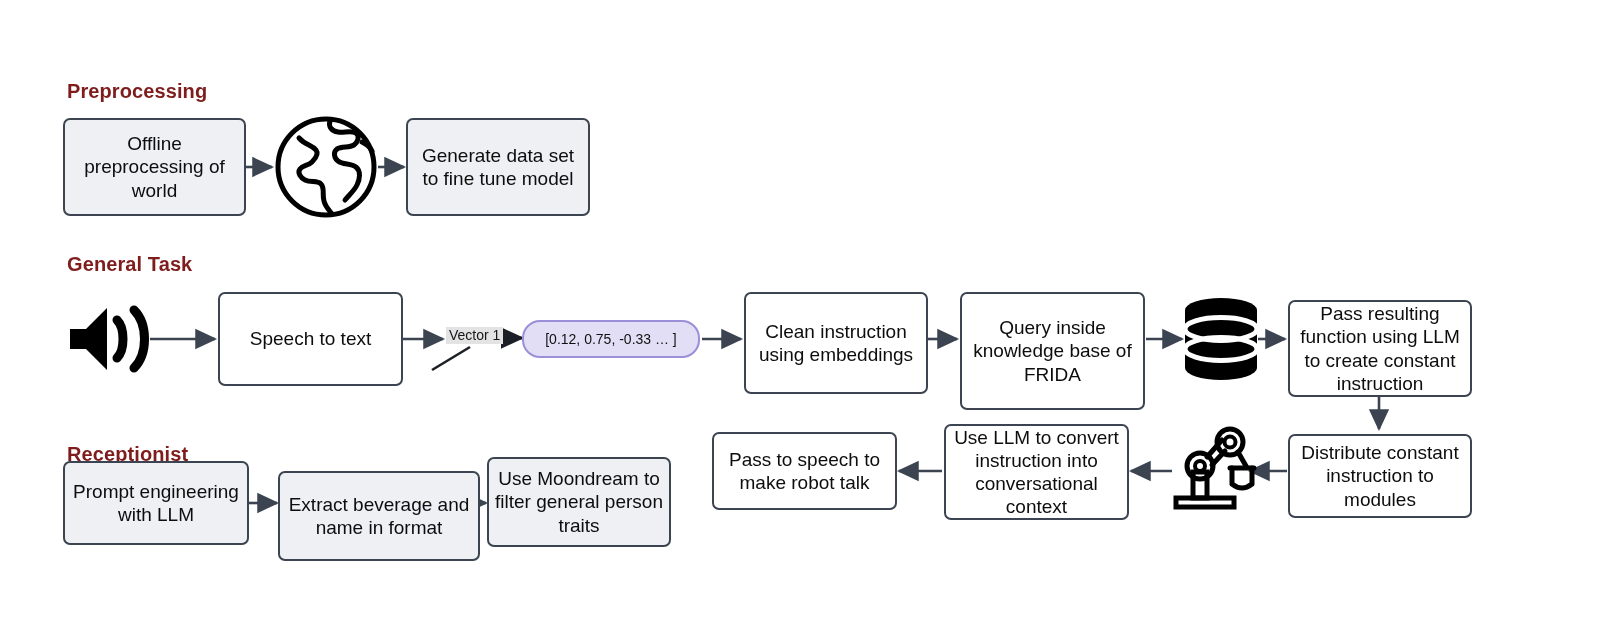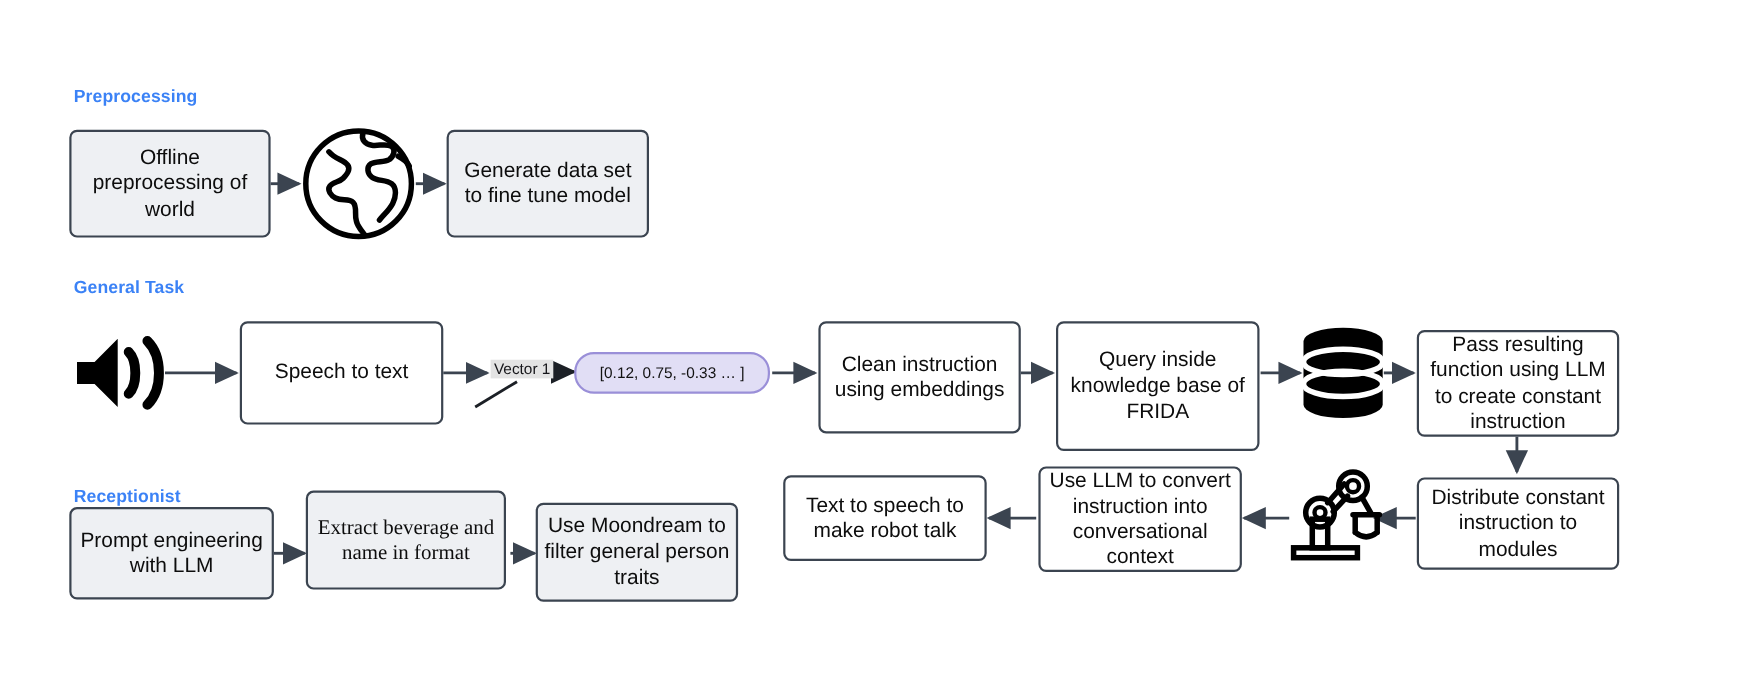--- a/index.html
+++ b/index.html
@@ -17,22 +17,22 @@
   #canvas {
     position: absolute;
     left: 0; top: 0;
     width: 1600px;
     height: 632px;
   }
   .section-heading {
     position: absolute;
     font-family: "Liberation Sans", sans-serif;
     font-weight: bold;
-    font-size: 16px;
-    color: #3b82f6;
+    font-size: 20px;
+    color: #7f1d1d;
     white-space: nowrap;
     letter-spacing: 0.1px;
   }
   .node {
     position: absolute;
     box-sizing: border-box;
     border: 2px solid #3b4450;
     border-radius: 7px;
     display: flex;
     align-items: center;
@@ -207,30 +207,30 @@
 </div>
 
 <div class="node fill-white" style="left:1288px; top:434px; width:184px; height:84px;">
   <span class="node-text">Distribute constant instruction to modules</span>
 </div>
 
 <div class="node fill-gray" style="left:63px; top:461px; width:186px; height:84px;">
   <span class="node-text">Prompt engineering with LLM</span>
 </div>
 
-<div class="node fill-gray" style="left:278px; top:446px; width:182px; height:90px;font-family:Liberation Serif, serif;">
+<div class="node fill-gray" style="left:278px; top:471px; width:202px; height:90px;">
   <span class="node-text">Extract beverage and name in format</span>
 </div>
 
 <div class="node fill-gray" style="left:487px; top:457px; width:184px; height:90px;">
   <span class="node-text">Use Moondream to filter general person traits</span>
 </div>
 
 <div class="node fill-white" style="left:712px; top:432px; width:185px; height:78px;">
-  <span class="node-text">Text to speech to make robot talk</span>
+  <span class="node-text">Pass to speech to make robot talk</span>
 </div>
 
 <div class="node fill-white" style="left:944px; top:424px; width:185px; height:96px;">
   <span class="node-text">Use LLM to convert instruction into conversational context</span>
 </div>
 
 <div class="icon-wrap" style="left:1166px; top:424px; width:92px; height:88px;">
   <svg width="92" height="88" viewBox="0 0 92 88">
 
     <rect x="10" y="74" width="58" height="9" fill="none" stroke="#000000" stroke-width="5"></rect>

